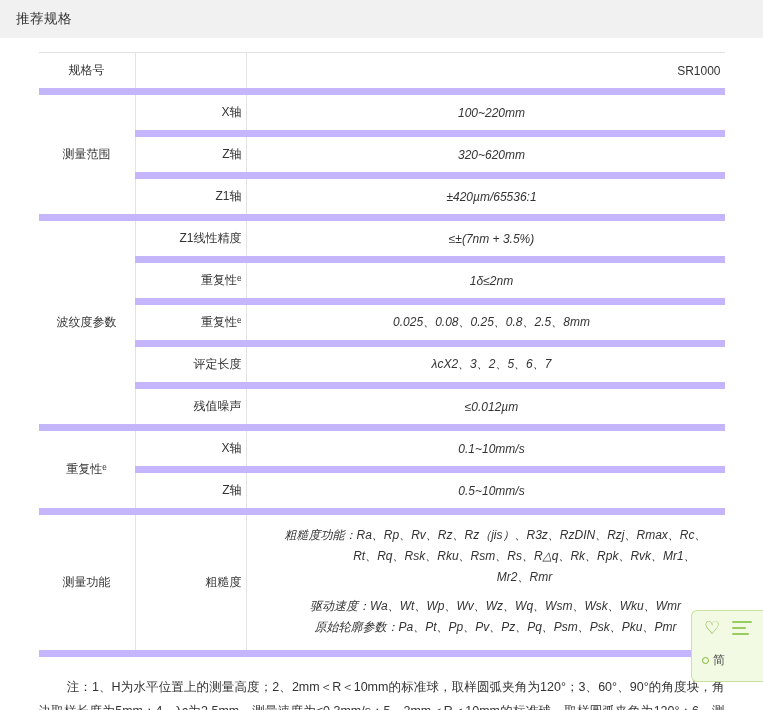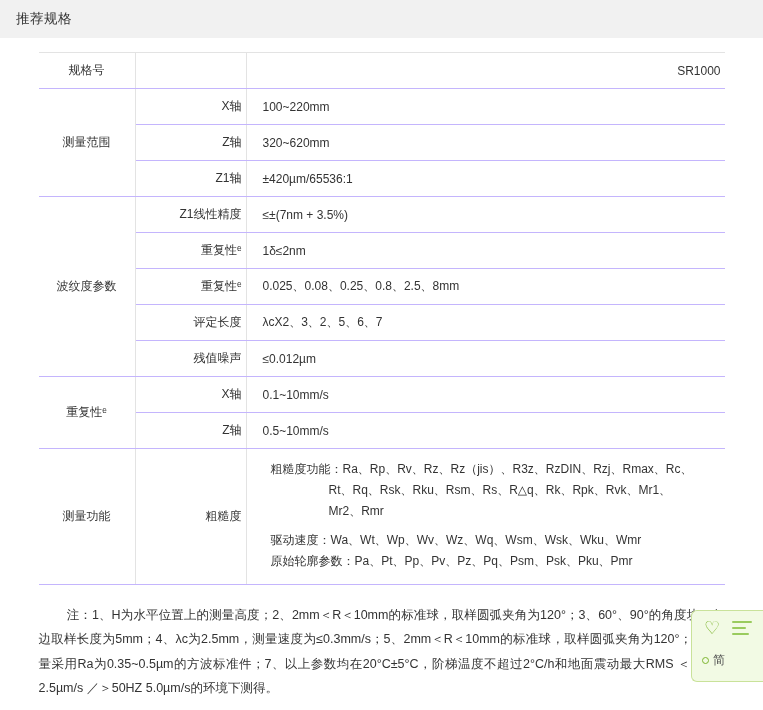--- a/index.html
+++ b/index.html
@@ -29,39 +29,40 @@
     letter-spacing: 0.5px;
   }
   .spec-table {
     margin: 14px auto 0 auto;
     width: 686px;
     border-collapse: collapse;
     font-size: 12px;
     color: #333333;
   }
   .spec-table td {
-    border-bottom: 1px solid #c4b5fd;
+    border-bottom: 7px solid #c4b5fd;
     padding: 0;
     vertical-align: middle;
   }
   .spec-table tr.first-row td {
     border-top: 1px solid #e3e3e3;
   }
   .col-group {
     width: 96px;
     text-align: center;
   }
   .col-label {
     width: 110px;
     text-align: right;
     border-right: 1px solid #e3e3e3;
   }
   .col-value {
     padding-left: 12px !important;
-    text-align: left;
+    text-align: center;
+    font-style: italic;
   }
   .cell-pad {
     padding: 9px 4px;
   }
   .v-sep {
     border-right: 1px solid #e3e3e3;
   }
   .spec-num-head {
     text-align: center;
     padding: 9px 4px;

